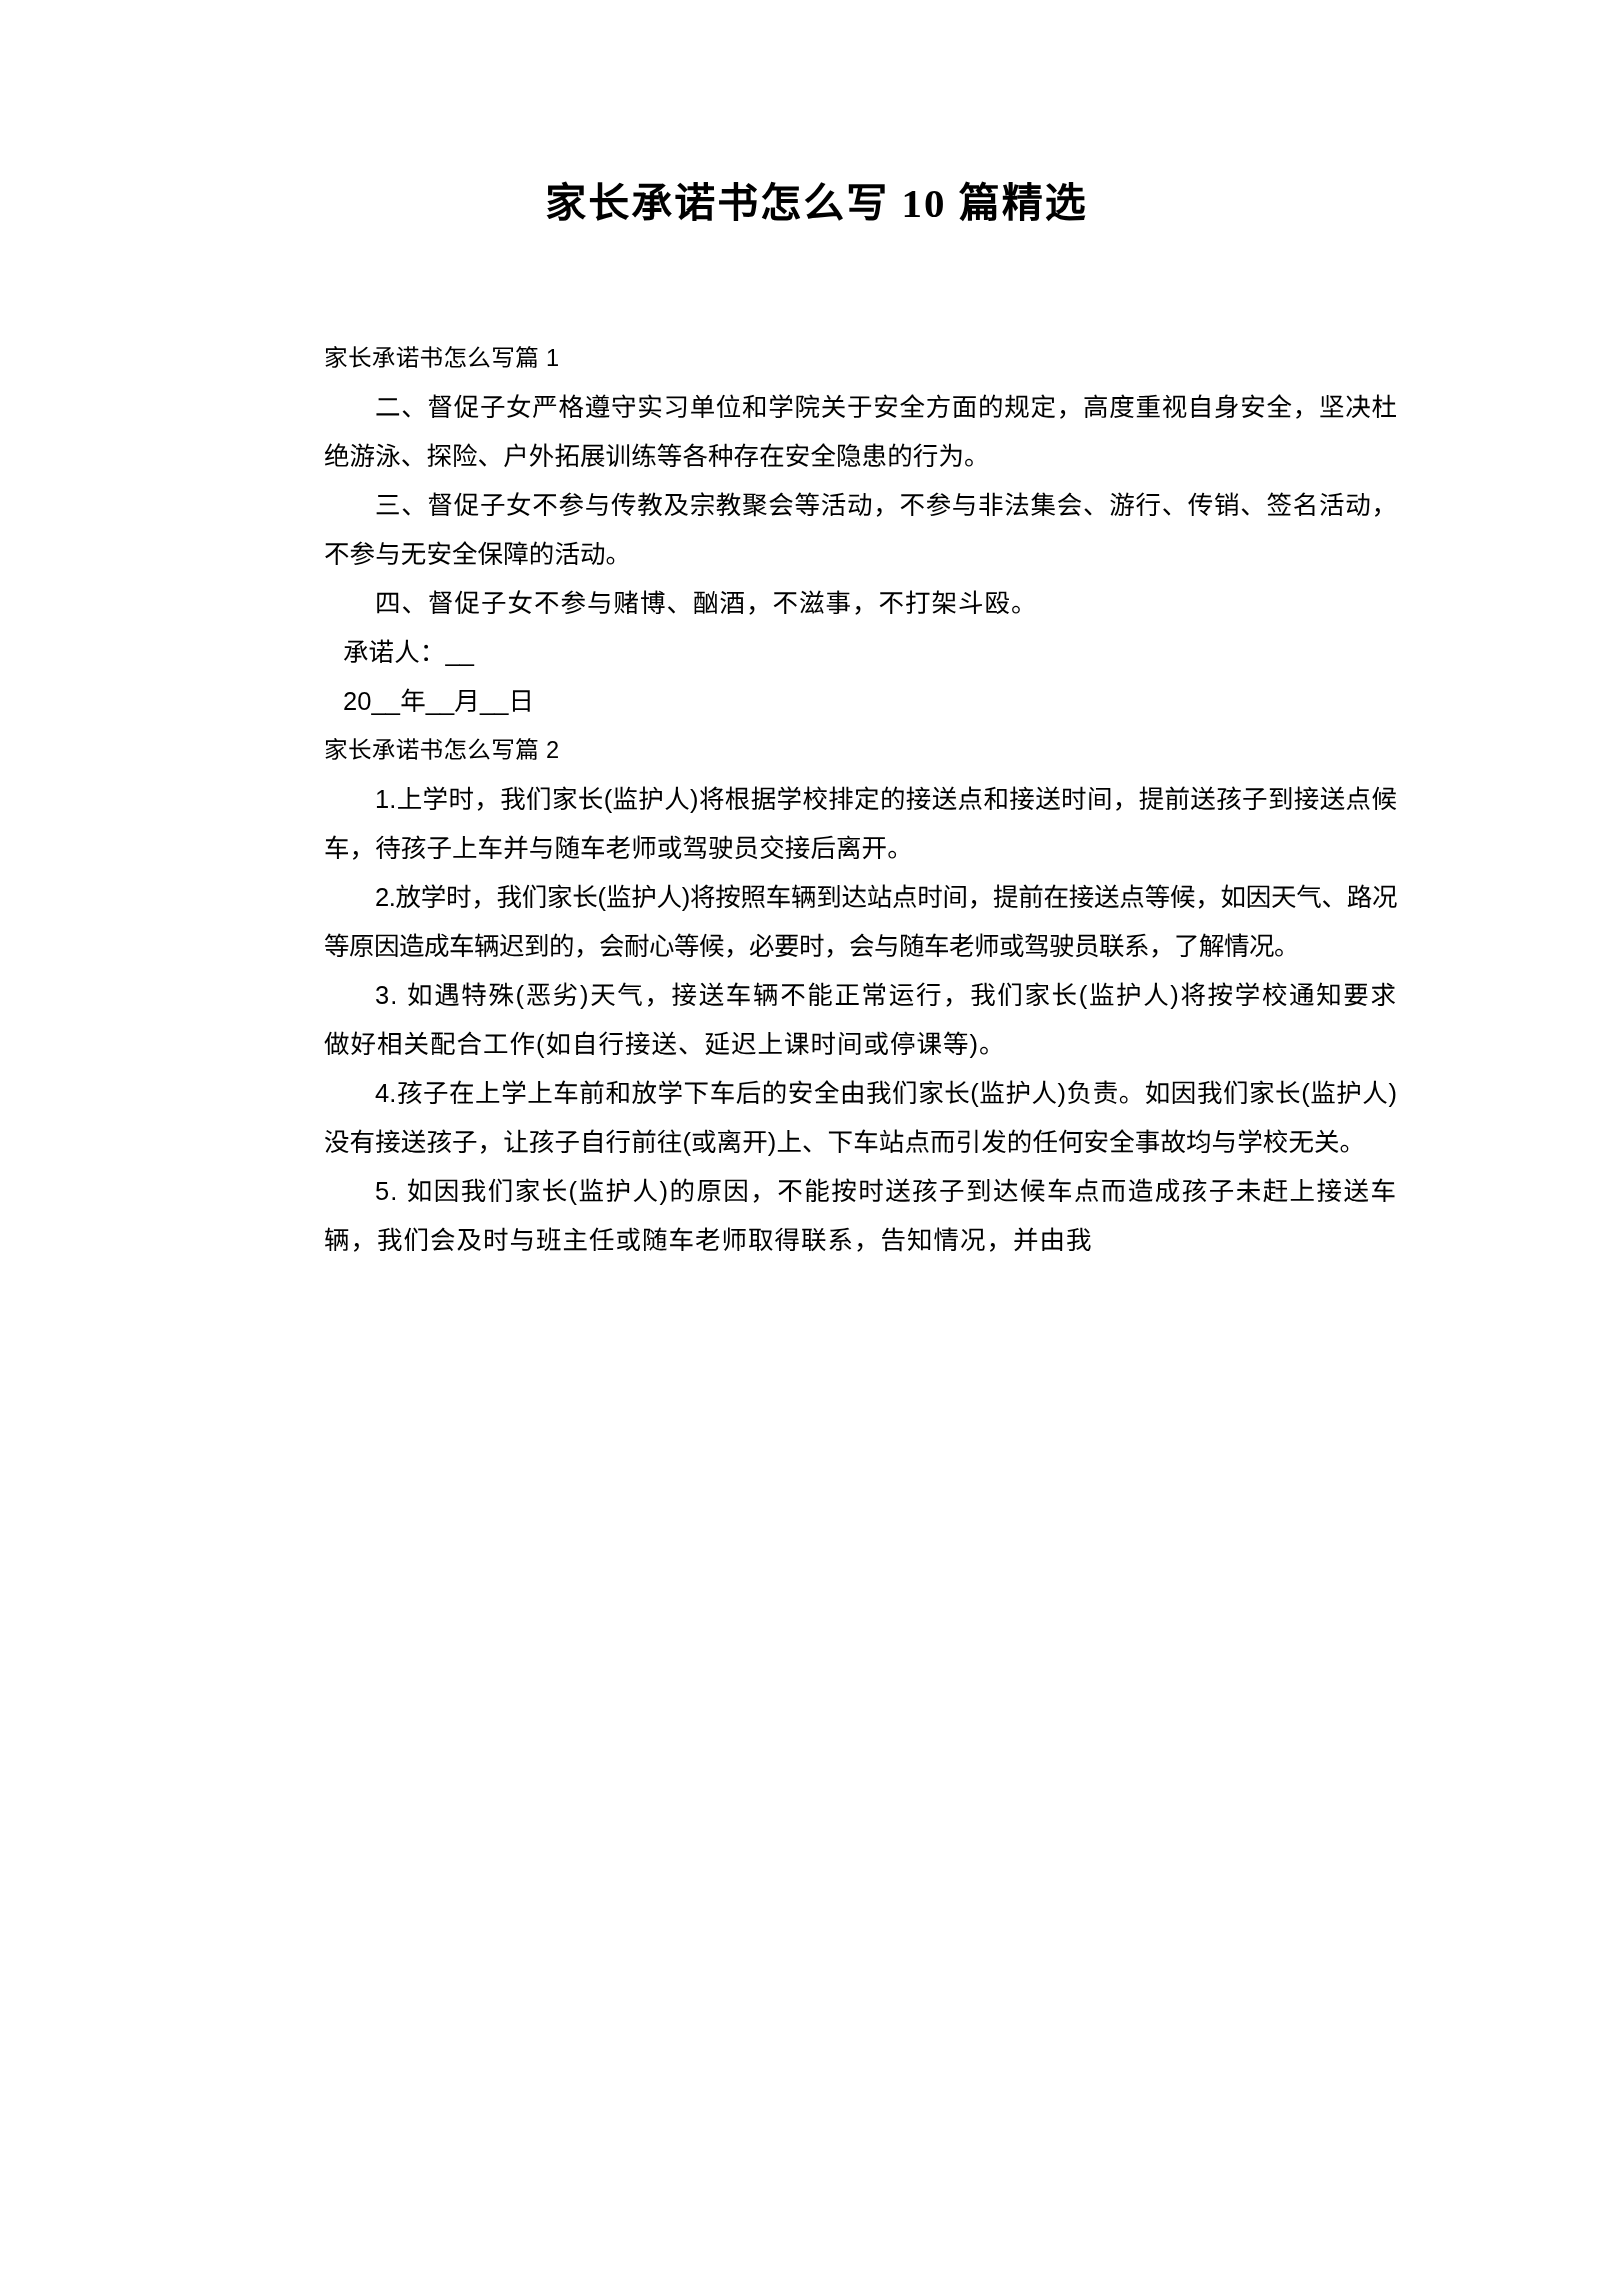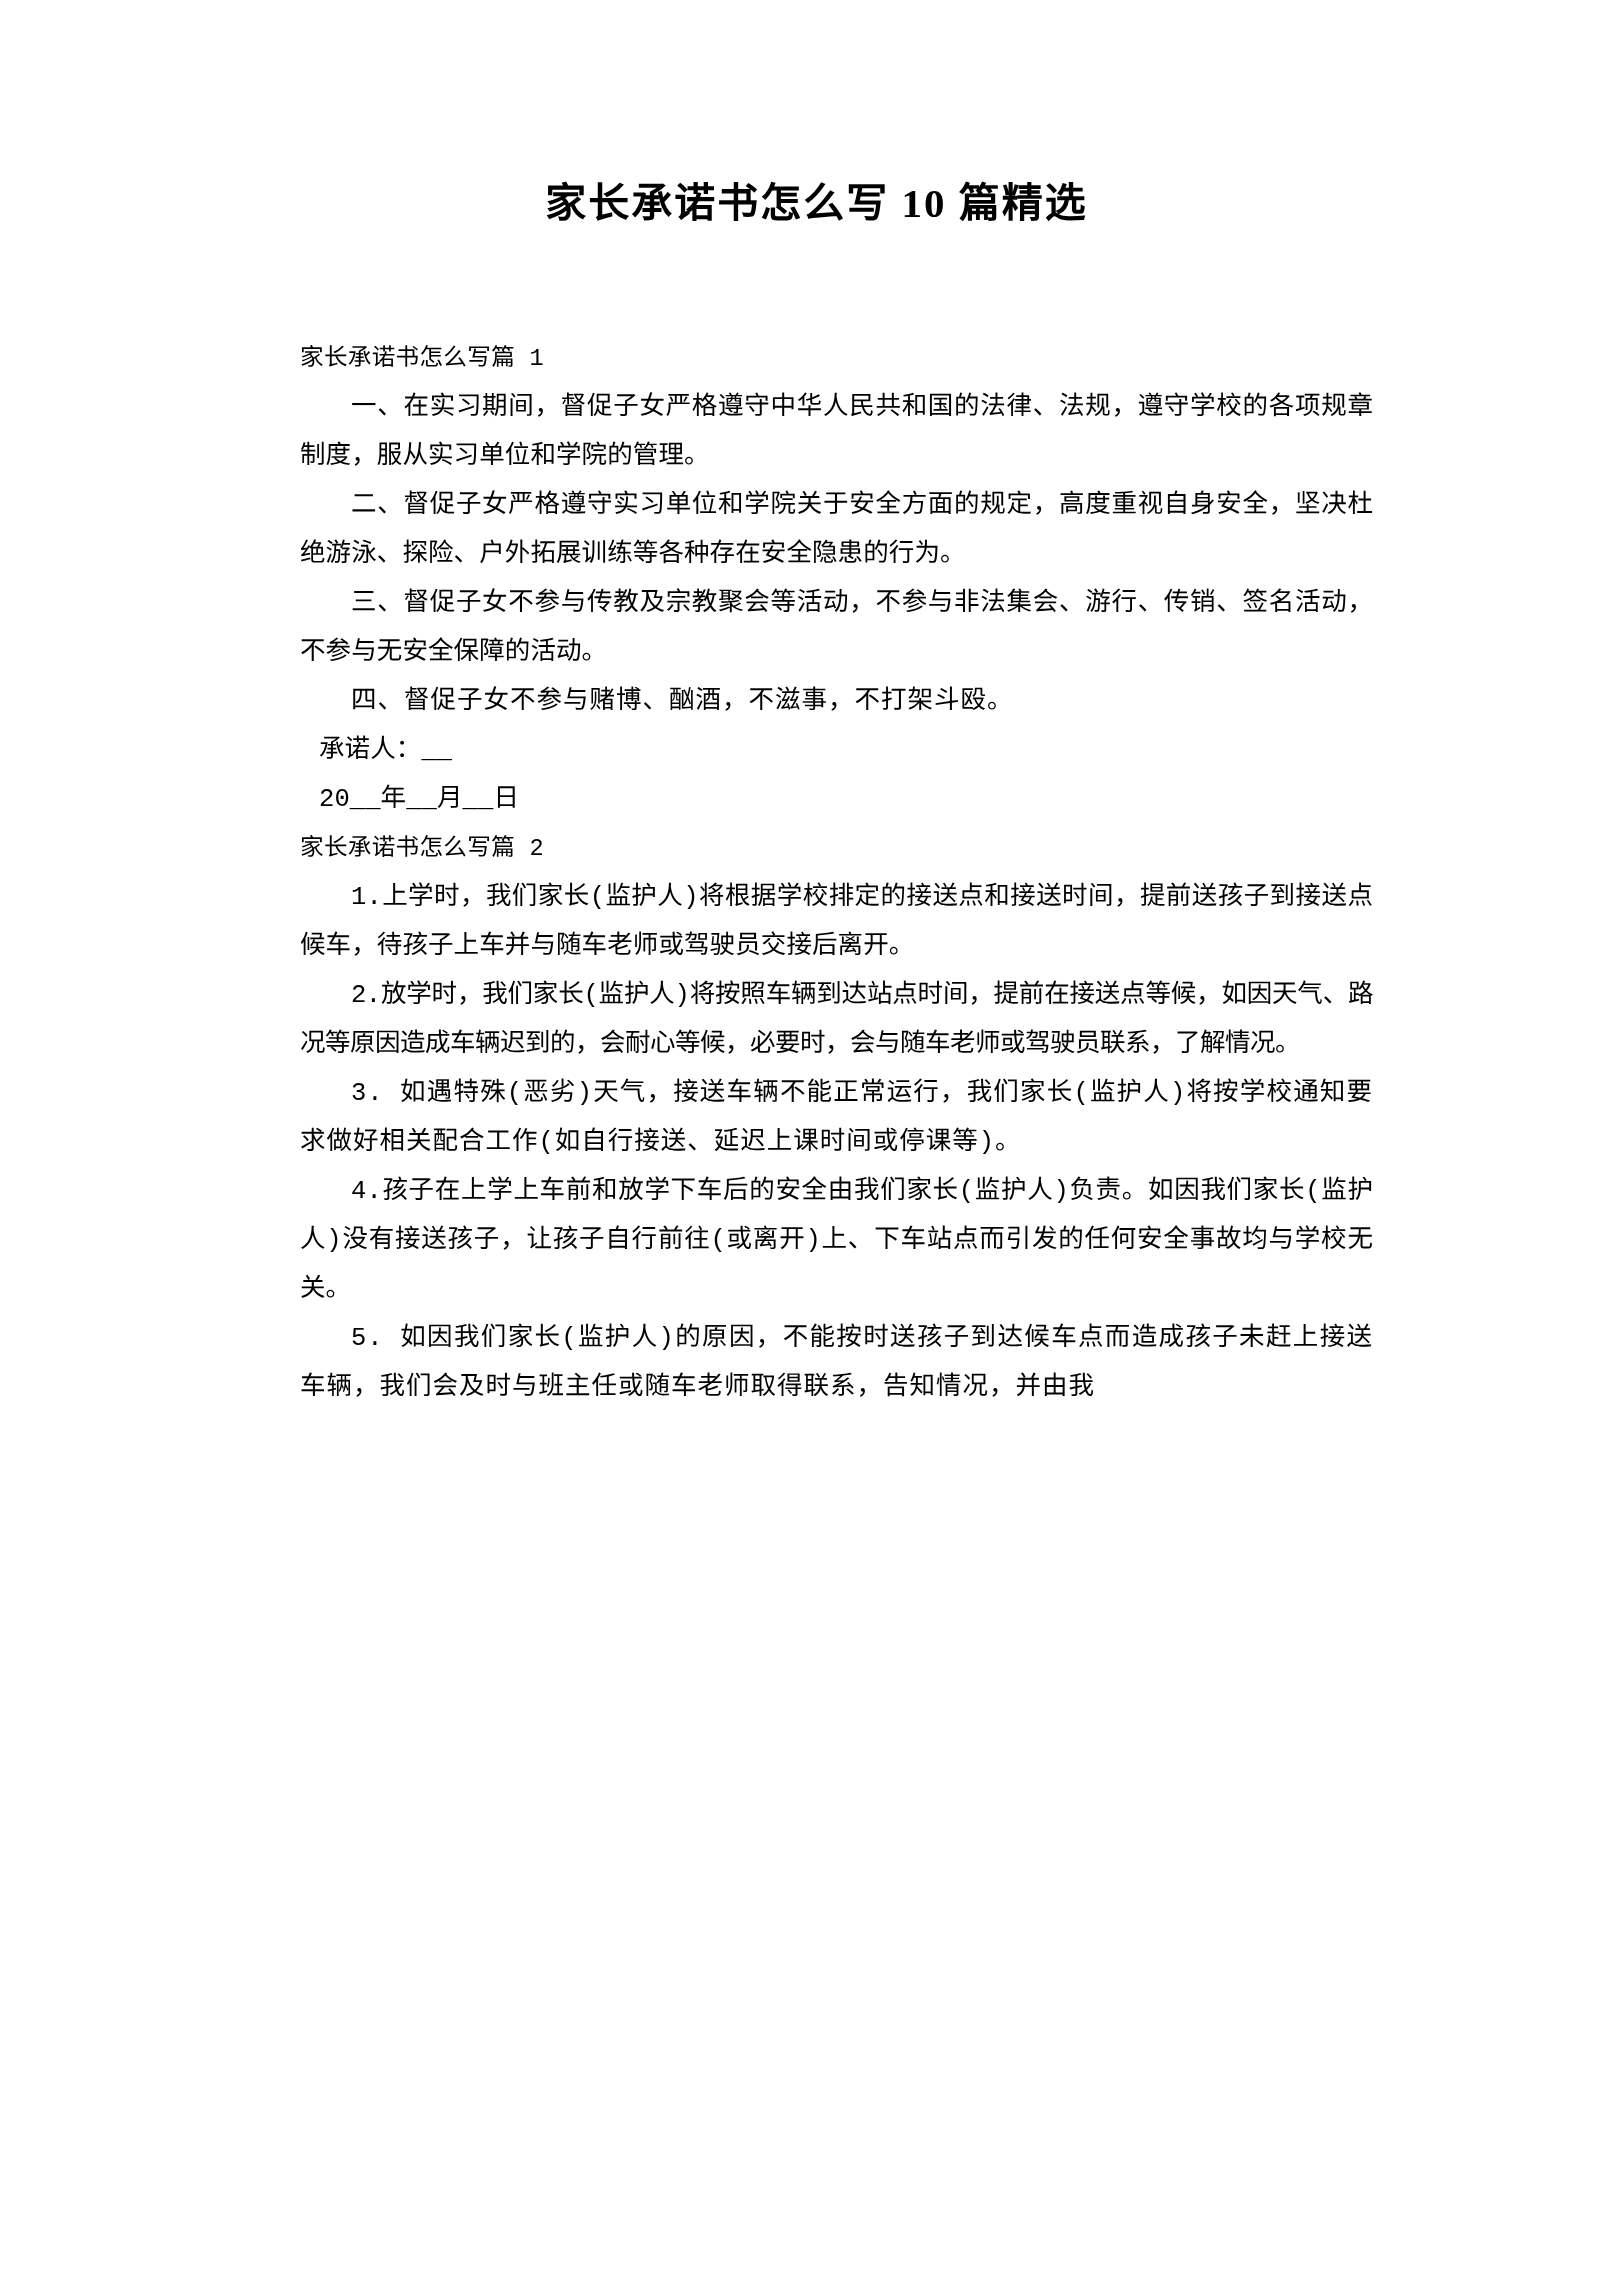--- a/index.html
+++ b/index.html
@@ -24,24 +24,24 @@
     font-family: "Liberation Serif", "DejaVu Serif", serif;
     font-weight: bold;
     font-size: 41px;
     line-height: 51px;
     letter-spacing: 2px;
     color: #000000;
     white-space: nowrap;
   }
   .body-col {
     position: absolute;
-    left: 300px;
+    left: 324px;
     top: 334px;
     width: 1073px;
-    font-family: Liberation Mono, monospace;
+    font-family: Liberation Sans, sans-serif;
     color: #000000;
   }
   .sec-head {
     font-size: 23.6px;
     line-height: 49px;
     text-align: left;
     text-indent: 0;
     letter-spacing: 0.3px;
     white-space: nowrap;
   }
@@ -76,21 +76,20 @@
 
 <div class="page">
 
   <div class="doc-title">家长承诺书怎么写 10 篇精选</div>
 
   <div class="body-col">
 
     <div class="sec-head">家长承诺书怎么写篇 1</div>
 
 
-    <div class="para">一、在实习期间，督促子女严格遵守中华人民共和国的法律、法规，遵守学校的各项规章制度，服从实习单位和学院的管理。</div>
 
     <div class="para">二、督促子女严格遵守实习单位和学院关于安全方面的规定，高度重视自身安全，坚决杜绝游泳、探险、户外拓展训练等各种存在安全隐患的行为。</div>
 
     <div class="para">三、督促子女不参与传教及宗教聚会等活动，不参与非法集会、游行、传销、签名活动，不参与无安全保障的活动。</div>
 
     <div class="para loose">四、督促子女不参与赌博、酗酒，不滋事，不打架斗殴。</div>
 
 
     <div class="plain">承诺人：__</div>
 

